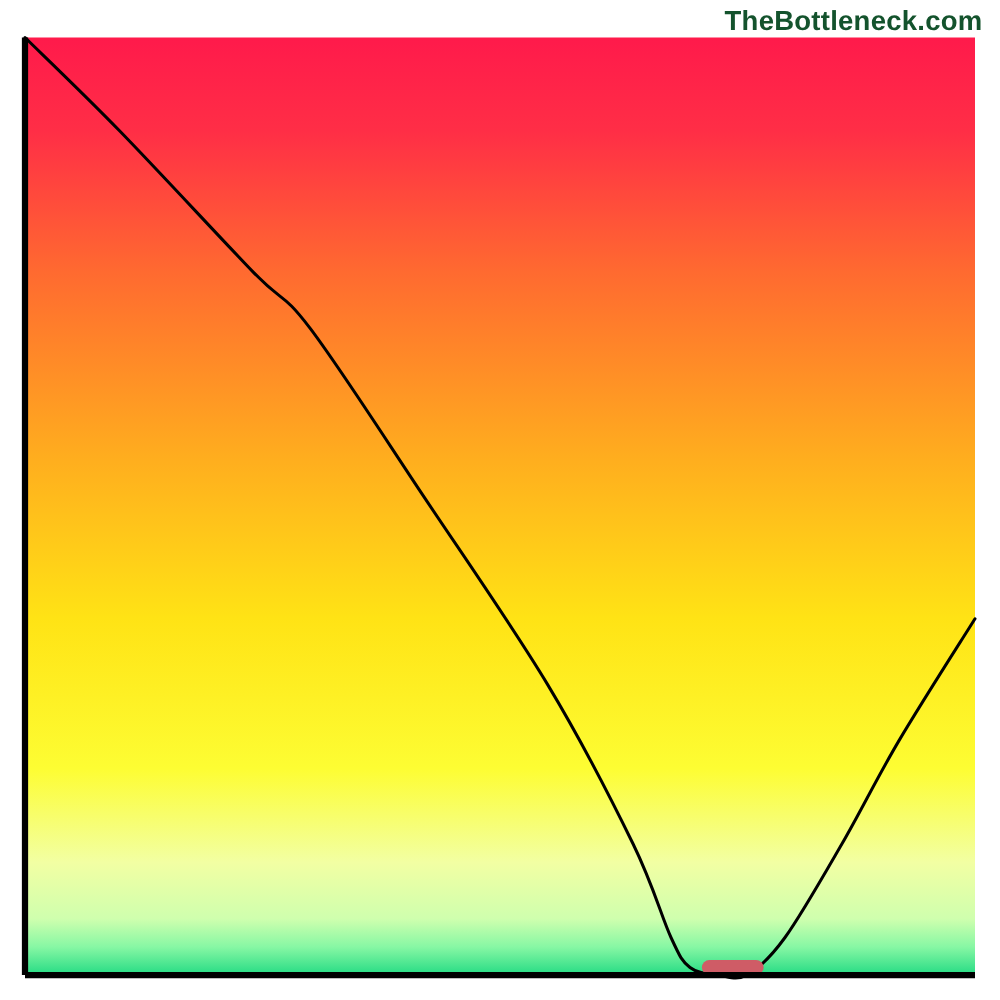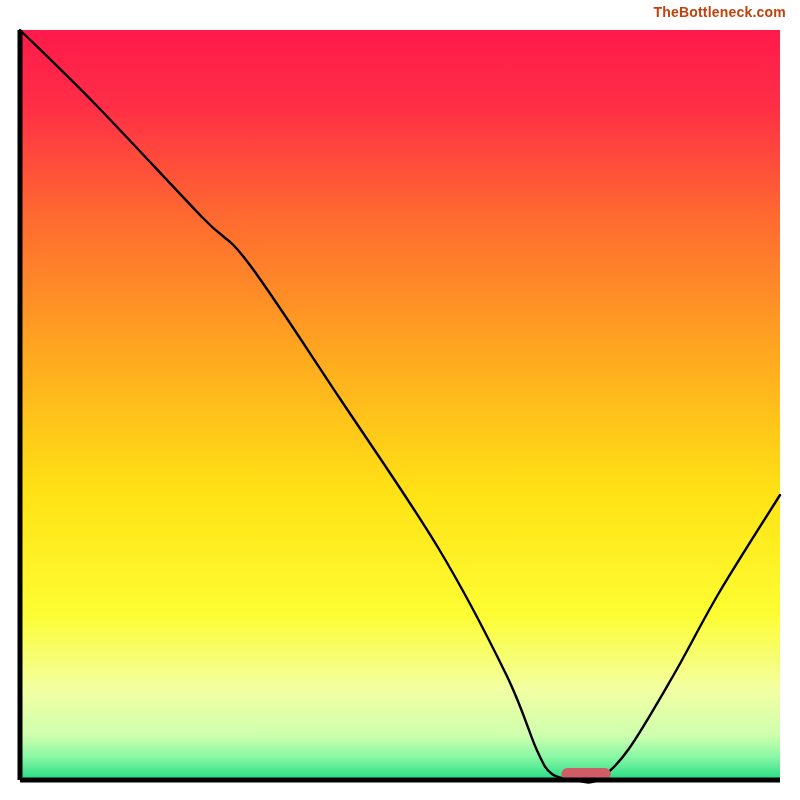--- a/index.html
+++ b/index.html
@@ -13,23 +13,23 @@
   }
   .chart-wrap {
     position: relative;
     width: 800px;
     height: 800px;
   }
   .watermark {
     position: absolute;
     top: 4px;
     right: 14px;
-    font-size: 14px;
+    font-size: 22px;
     font-weight: 600;
-    color: #c2410c;
+    color: #14532d;
     letter-spacing: 0.2px;
     z-index: 30;
     user-select: none;
   }
   svg.chart-svg {
     position: absolute;
     left: 0;
     top: 0;
   }
 </style>

